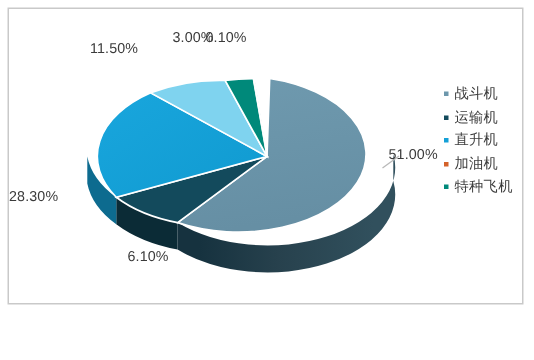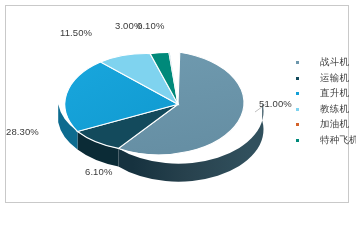--- a/index.html
+++ b/index.html
@@ -65,21 +65,20 @@
     width: 3px;
     height: 3px;
     margin-right: 4px;
     flex: 0 0 auto;
   }
   .legend-label {
     font-size: 9.5px;
     color: #3d3d3d;
     font-family: Liberation Sans, sans-serif;
     letter-spacing: 0.2px;
-    margin-left: 17px;
   }
 </style>
 </head>
 <body>
 
 <div id="chart-root">
 
   <div id="plot-frame"></div>
 
   <svg id="pie-svg" viewBox="0 0 356 210">
@@ -143,24 +142,20 @@
     </div>
     <div class="legend-item">
       <span class="legend-swatch" style="background:#134a5c"></span>
       <span class="legend-label">运输机</span>
     </div>
     <div class="legend-item">
       <span class="legend-swatch" style="background:#14a0d7"></span>
       <span class="legend-label">直升机</span>
     </div>
     <div class="legend-item">
-      <span class="legend-swatch" style="background:#7fd3ef"></span>
-      <span class="legend-label">教练机</span>
-    </div>
-    <div class="legend-item">
       <span class="legend-swatch" style="background:#d4622a"></span>
       <span class="legend-label">加油机</span>
     </div>
     <div class="legend-item">
       <span class="legend-swatch" style="background:#00897a"></span>
       <span class="legend-label">特种飞机</span>
     </div>
   </div>
 
 </div>

